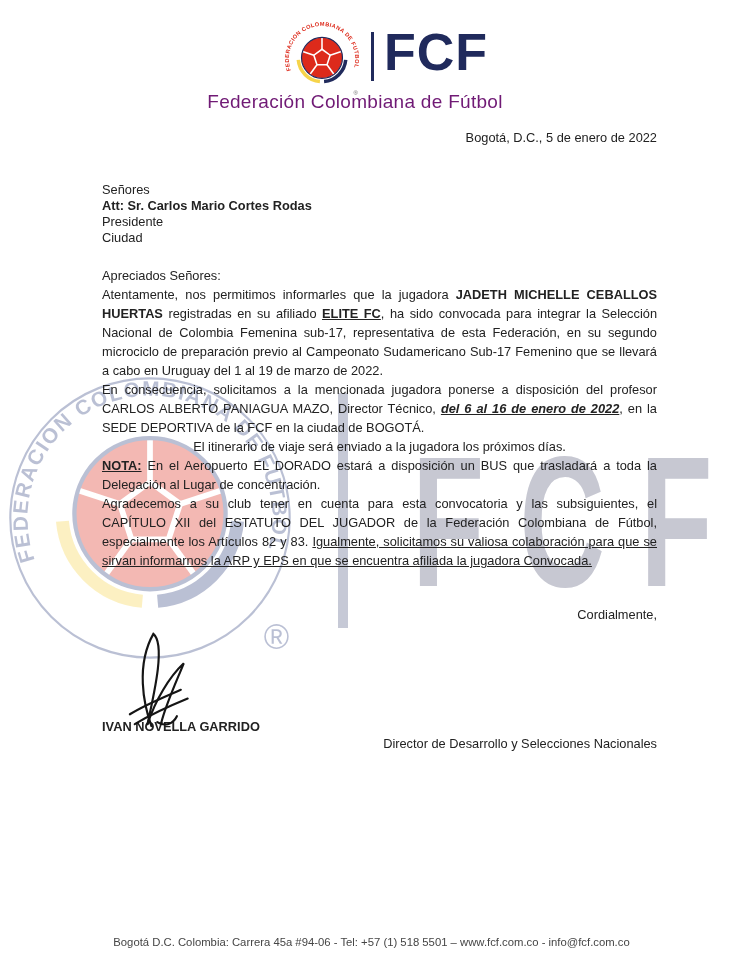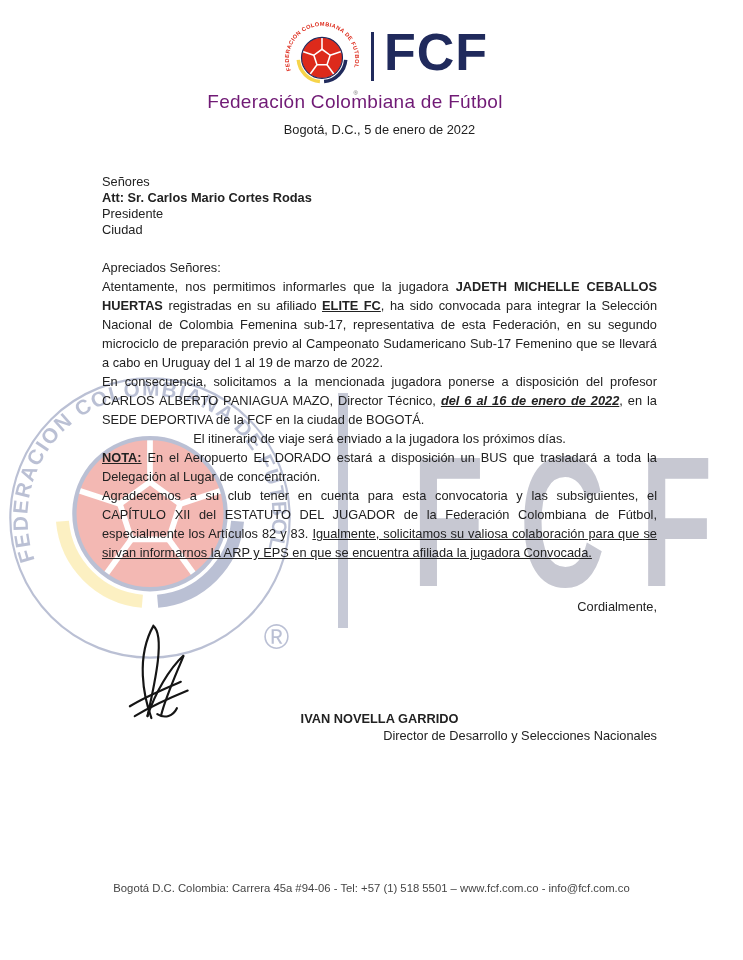--- a/index.html
+++ b/index.html
@@ -33,37 +33,37 @@
     font-size:52px;font-weight:bold;color:#202a5c;line-height:56px;letter-spacing:1px;
   }
   .header .subtitle{
     position:absolute;left:130px;top:91px;width:450px;
     text-align:center;font-size:19px;color:#701a75;letter-spacing:0.3px;
   }
   .letter{
     padding:0 86px 0 102px;
     font-size:12.8px;line-height:19px;text-align:justify;
   }
-  .date{text-align:center;}
+  .date{margin-top:8px;text-align:right;}
   .recipient{margin-top:35px;line-height:16px;text-align:left;}
   .recipient div{margin:0;}
   .salutation{margin-top:20px;text-align:left;}
   p.para{margin:0;}
   .p1{margin-top:10px;}
   .p2{margin-top:6px;}
   .p3{margin-top:9px;text-align:center;}
   .p4{margin-top:9px;}
   .p5{margin-top:23px;}
   .closing{margin-top:35px;text-align:right;}
   .sig-block{position:relative;margin-top:8px;height:86px;}
   .sig-block svg{position:absolute;left:6px;top:-4px;}
-  .signer-name{font-weight:bold;line-height:17px;text-align:center;}
+  .signer-name{font-weight:bold;line-height:17px;text-align:left;}
   .signer-title{line-height:17px;text-align:right;}
   .footer{
-    position:absolute;left:0;right:0;top:882px;
+    position:absolute;left:0;right:0;top:936px;
     text-align:center;font-size:11.3px;color:#454545;z-index:1;
   }
   .bold{font-weight:bold;}
 </style>
 </head>
 <body>
 
 <div class="page">
 
   <div class="wm-layer">

